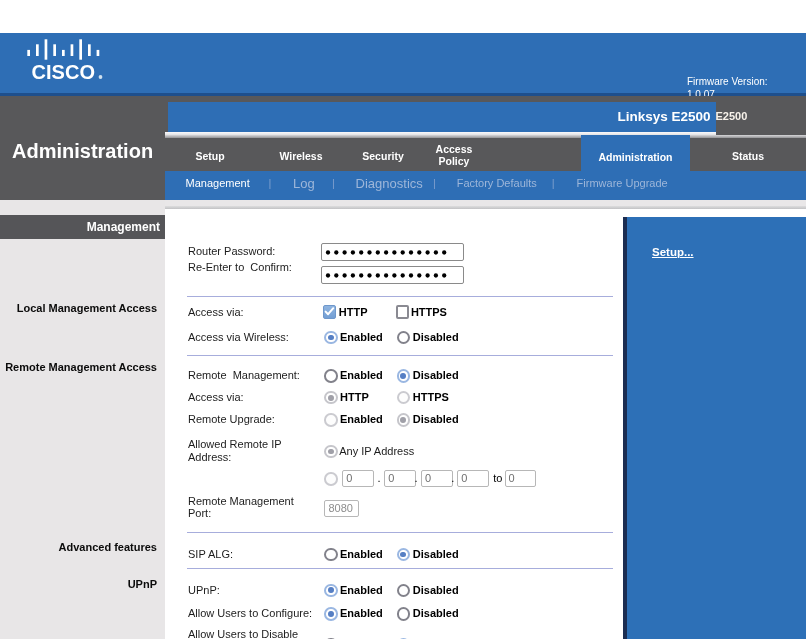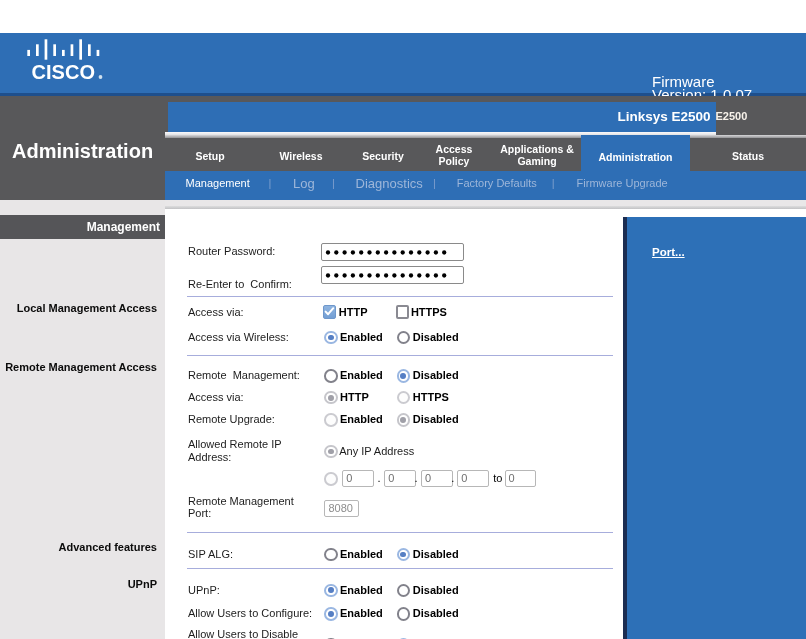--- a/index.html
+++ b/index.html
@@ -40,21 +40,21 @@
       <rect x="31.3" y="11.3" width="2.7" height="11.7"></rect>
       <rect x="40" y="16.9" width="2.7" height="6.1"></rect>
       <rect x="48.6" y="11.3" width="2.7" height="11.7"></rect>
       <rect x="57.3" y="6.3" width="2.7" height="20.4"></rect>
       <rect x="66" y="11.3" width="2.7" height="11.7"></rect>
       <rect x="74.6" y="16.9" width="2.7" height="6.1"></rect>
     </g>
     <text x="9.6" y="46" fill="#fff" font-family="Liberation Sans" font-size="20" font-weight="bold">CISCO</text>
     <circle cx="78.5" cy="44" r="1.9" fill="#cfe0ee"></circle>
   </svg>
-  <div style="left:652px;top:42px;width:110px;height:13px;font-size:15px;color:#fff;line-height:13px;">Firmware Version: 1.0.07</div>
+  <div style="left:687px;top:42px;width:110px;height:13px;font-size:10px;color:#fff;line-height:13px;">Firmware Version: 1.0.07</div>
 
   <div style="left:0;top:62.5px;width:165px;height:104.9px;background:#58585a;"></div>
   <div style="left:12px;top:106px;width:160px;height:24px;font-size:20px;font-weight:bold;color:#fff;line-height:24px;">Administration</div>
 
   <div id="nav" style="left:165px;top:62.5px;width:641px;height:104.9px;background:#58585a;">
 
     <div style="left:2.5px;top:6px;width:548px;height:30px;background:#2e6eb5;"></div>
     <div style="left:2.5px;top:6px;width:548px;height:30px;font-size:13.5px;font-weight:bold;color:#fff;line-height:30px;text-align:right;padding-right:5px;">Linksys E2500</div>
 
     <div style="left:0px;top:36px;width:550.5px;height:3px;background:linear-gradient(#fafafc,#e2e2e4);"></div>
@@ -62,21 +62,20 @@
 
     <div style="left:550.5px;top:0;width:90.5px;height:39px;background:#58585a;"></div>
     <div style="left:550.5px;top:14px;width:90.5px;height:13px;font-size:11px;font-weight:bold;color:#f7f2ea;line-height:13px;">E2500</div>
 
     <div style="left:416px;top:39px;width:109px;height:37px;background:#2e6eb5;"></div>
 
     <div class="b" style="left:5px;  top:54.1px;width:80px; text-align:center;font-size:10.5px;color:#fff;line-height:12px;">Setup</div>
     <div class="b" style="left:96px; top:54.1px;width:80px; text-align:center;font-size:10.5px;color:#fff;line-height:12px;">Wireless</div>
     <div class="b" style="left:178px;top:54.1px;width:80px; text-align:center;font-size:10.5px;color:#fff;line-height:12px;">Security</div>
     <div class="b" style="left:249px;top:47.7px;width:80px; text-align:center;font-size:10.5px;color:#fff;line-height:12px;">Access<br>Policy</div>
-    <div class="b" style="left:322px;top:47.7px;width:100px;text-align:center;font-size:10.5px;color:#fff;line-height:12px;">Applications &amp;<br>Gaming</div>
     <div class="b" style="left:416px;top:55.8px;width:109px;text-align:center;font-size:10.5px;color:#fff;line-height:12px;">Administration</div>
     <div class="b" style="left:525px;top:54.1px;width:116px;text-align:center;font-size:10.5px;color:#fff;line-height:12px;">Status</div>
 
     <div style="left:0;top:75.5px;width:641px;height:29.4px;background:#2e6eb5;"></div>
     <span style="left:20.5px;top:81px;font-size:11px;color:#fff;line-height:13px;">Management</span>
     <span style="left:103.5px;top:81px;font-size:11px;color:#7e9fcd;line-height:13px;">|</span>
     <span style="left:128px;top:81px;font-size:13px;color:#9db6d9;line-height:13px;">Log</span>
     <span style="left:167px;top:81px;font-size:11px;color:#7e9fcd;line-height:13px;">|</span>
     <span style="left:190.6px;top:81px;font-size:13px;color:#9db6d9;line-height:13px;">Diagnostics</span>
     <span style="left:268px;top:81px;font-size:11px;color:#7e9fcd;line-height:13px;">|</span>
@@ -92,21 +91,21 @@
     <span class="side" style="top:101.4px;">Local Management Access</span>
     <span class="side" style="top:341px;">Advanced features</span>
     <span class="side" style="top:378px;">UPnP</span>
   </div>
 
   <div id="main" style="left:165px;top:167.4px;width:641px;height:471.6px;background:#fff;">
     <div style="left:0;top:0;width:641px;height:5.8px;background:#e9e7e8;"></div>
     <div style="left:0;top:5.8px;width:641px;height:2.8px;background:linear-gradient(#ddddde,#c2c2c4);"></div>
 
     <div style="left:458px;top:16.6px;width:183px;height:455px;background:#2d70b7;border-left:4.5px solid #1b2d52;"></div>
-    <span class="b" style="left:487px;top:45.6px;font-size:11.5px;color:#fff;text-decoration:underline;line-height:13.5px;">Port...</span>
+    <span class="b" style="left:487px;top:45.6px;font-size:11.5px;color:#fff;text-decoration:underline;line-height:13.5px;">Setup...</span>
 
     <span class="lbl" style="left:23px;top:45.1px;">Router Password:</span>
     <div class="inp" style="left:156px;top:42.6px;width:142.5px;height:18px;">
       <svg width="140" height="16" viewBox="0 0 140 16" style="position:absolute;left:0;top:0;">
         <g fill="#000">
             <circle cx="6.0" cy="8.5" r="2.15"></circle>
             <circle cx="14.3" cy="8.5" r="2.15"></circle>
             <circle cx="22.6" cy="8.5" r="2.15"></circle>
             <circle cx="30.9" cy="8.5" r="2.15"></circle>
             <circle cx="39.2" cy="8.5" r="2.15"></circle>
@@ -117,21 +116,21 @@
             <circle cx="80.7" cy="8.5" r="2.15"></circle>
             <circle cx="89.0" cy="8.5" r="2.15"></circle>
             <circle cx="97.3" cy="8.5" r="2.15"></circle>
             <circle cx="105.6" cy="8.5" r="2.15"></circle>
             <circle cx="113.9" cy="8.5" r="2.15"></circle>
             <circle cx="122.2" cy="8.5" r="2.15"></circle>
           </g>
       </svg>
     </div>
 
-    <span class="lbl" style="left:23px;top:78px;">Re-Enter to  Confirm:</span>
+    <span class="lbl" style="left:23px;top:61px;">Re-Enter to  Confirm:</span>
     <div class="inp" style="left:156px;top:65.6px;width:142.5px;height:18px;">
       <svg width="140" height="16" viewBox="0 0 140 16" style="position:absolute;left:0;top:0;">
         <g fill="#000">
             <circle cx="6.0" cy="8.5" r="2.15"></circle>
             <circle cx="14.3" cy="8.5" r="2.15"></circle>
             <circle cx="22.6" cy="8.5" r="2.15"></circle>
             <circle cx="30.9" cy="8.5" r="2.15"></circle>
             <circle cx="39.2" cy="8.5" r="2.15"></circle>
             <circle cx="47.5" cy="8.5" r="2.15"></circle>
             <circle cx="55.8" cy="8.5" r="2.15"></circle>

